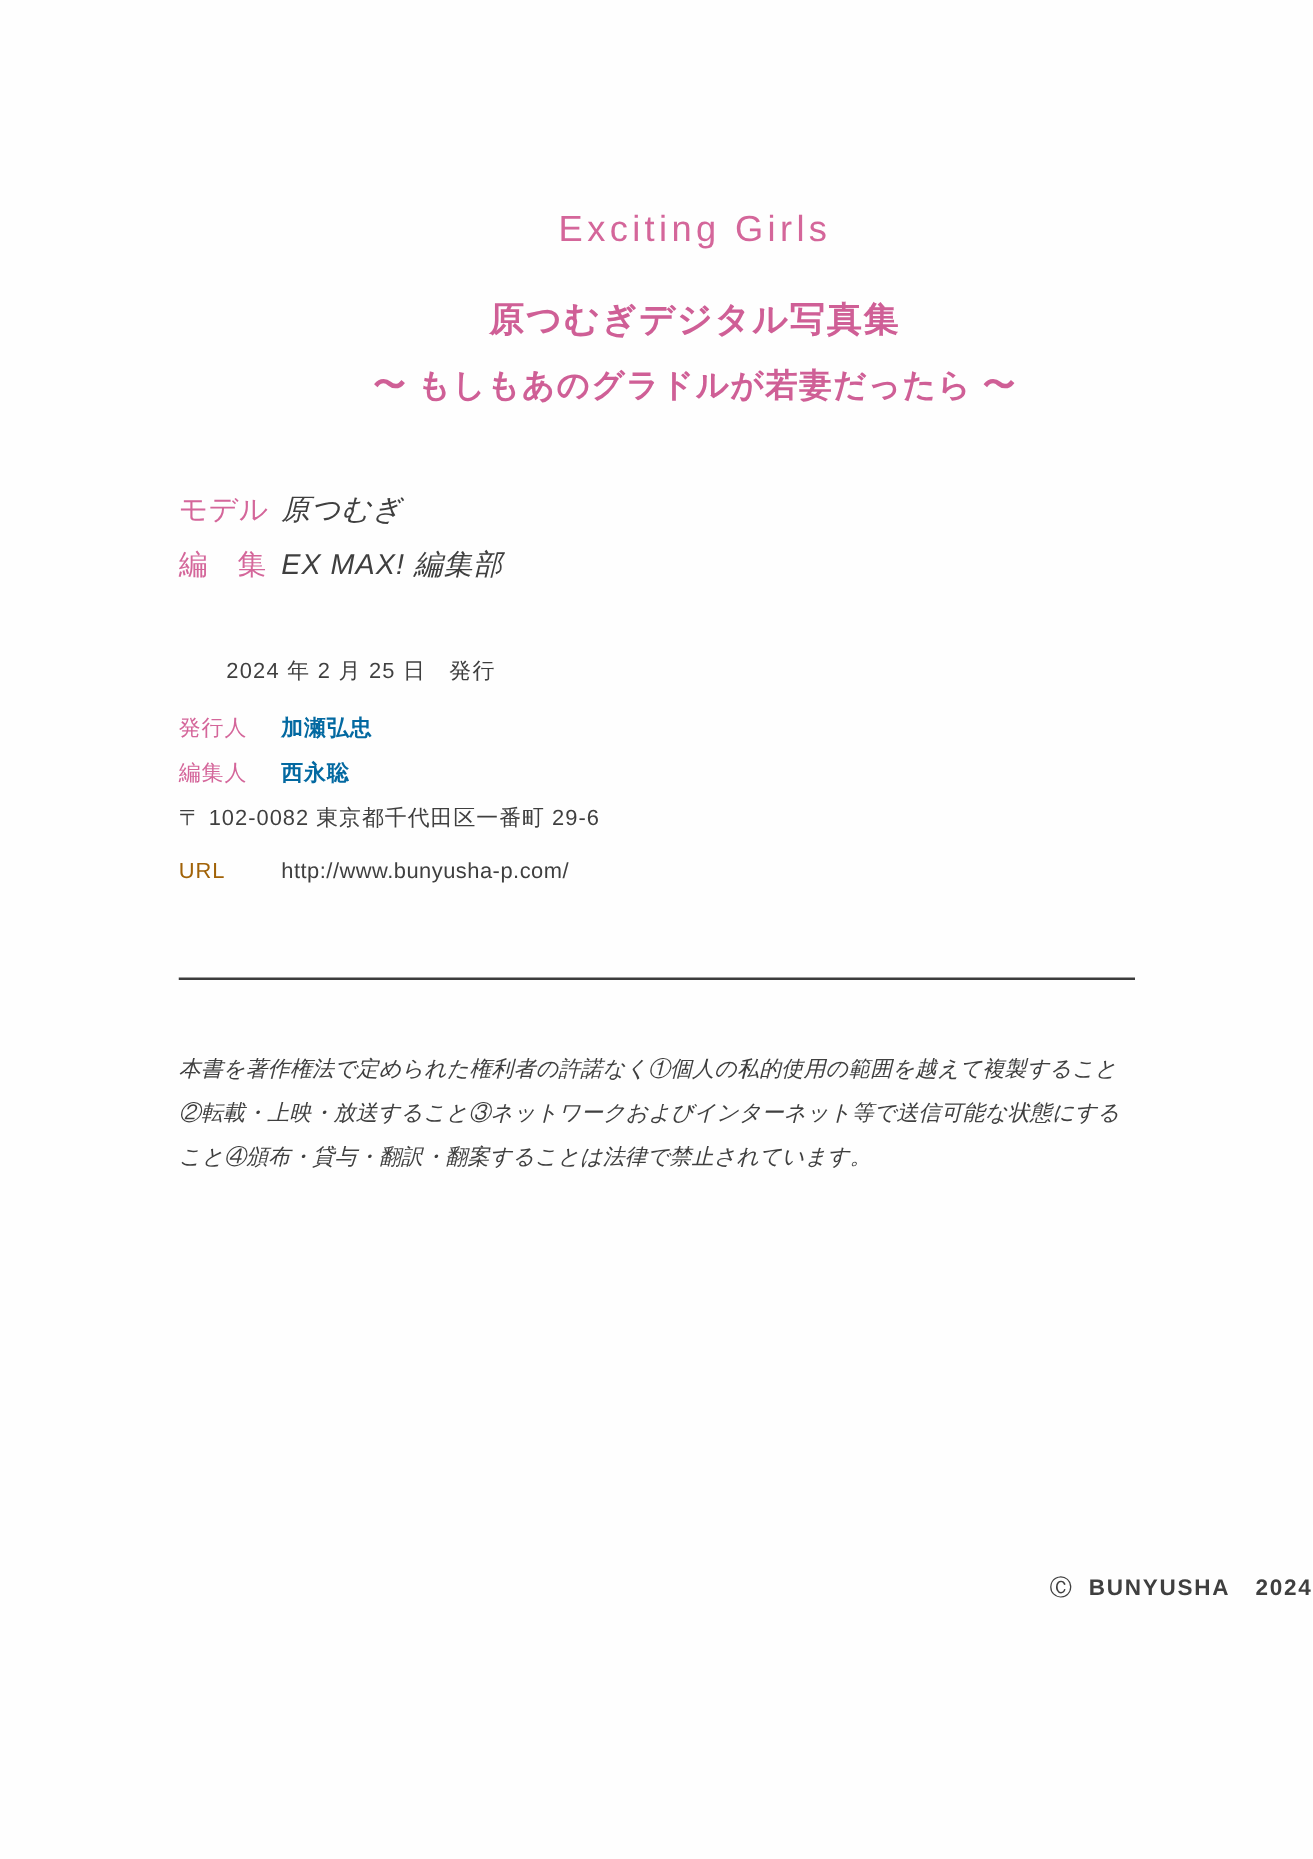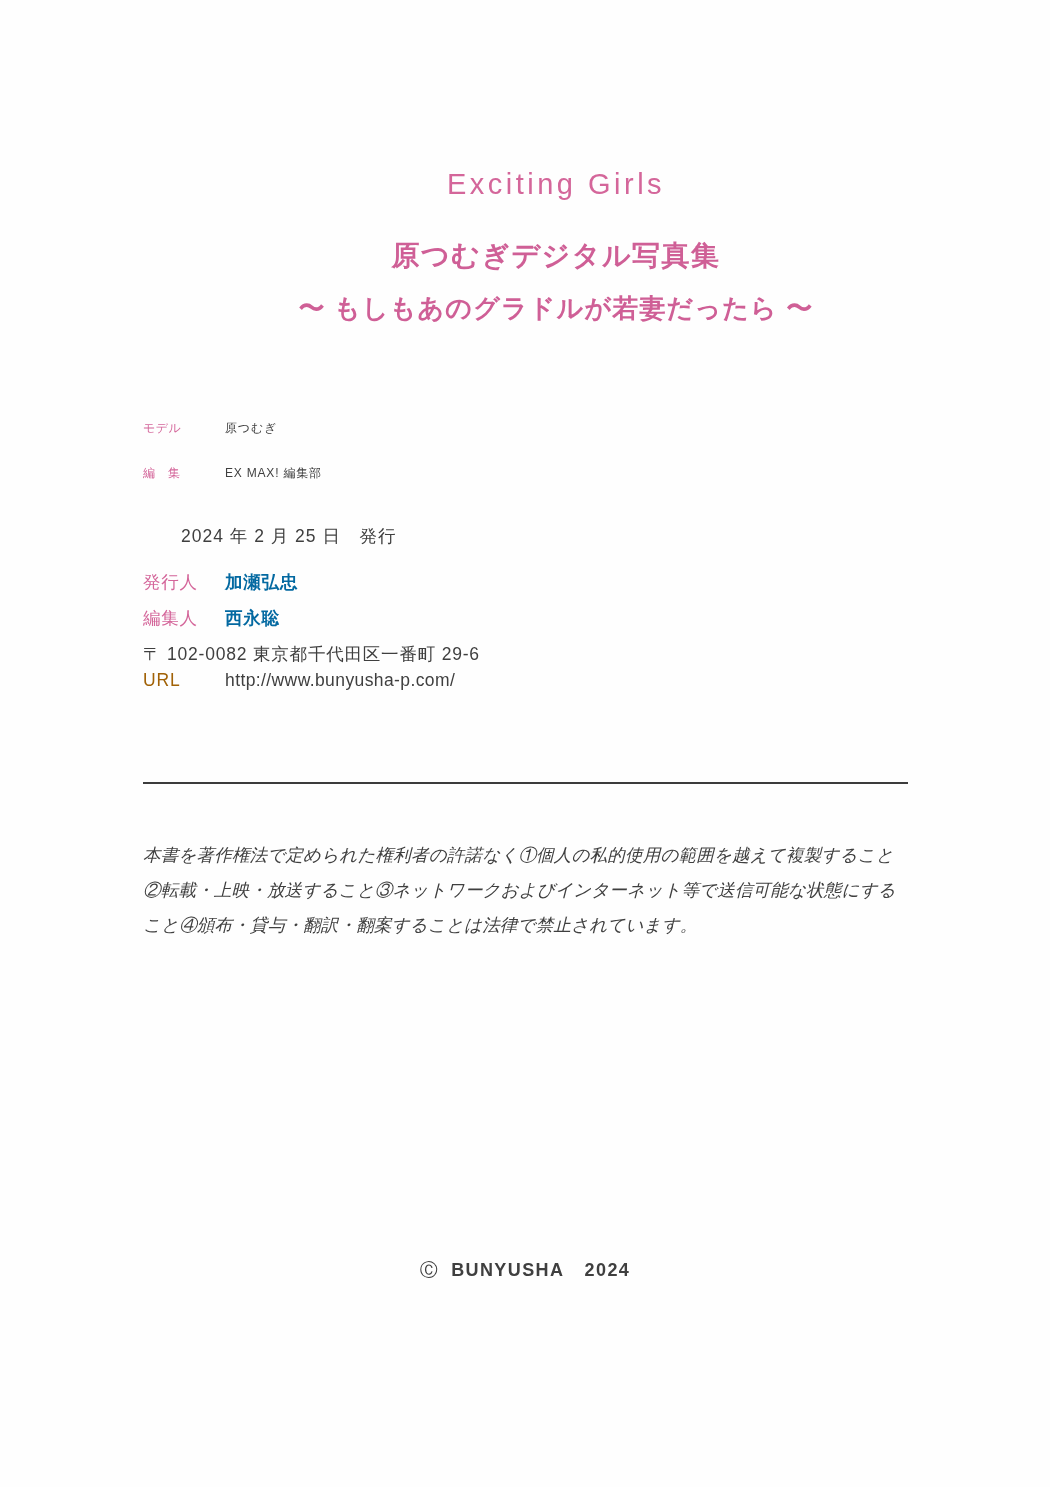--- a/index.html
+++ b/index.html
@@ -57,32 +57,32 @@
   .credits {
     position: absolute;
     top: 392px;
     left: 143px;
     width: 760px;
   }
   .cred-row {
     display: flex;
     align-items: baseline;
     margin-bottom: 13px;
-    font-size: 12px;
-    letter-spacing: 0.8px;
-    margin-top: 28px;
+    font-size: 23px;
+    letter-spacing: 0.8px;
   }
   .cred-label {
     color: #d4669a;
     width: 82px;
     flex: 0 0 82px;
     letter-spacing: 0.5px;
   }
   .cred-value {
     color: #3f3f3f;
+    font-style: italic;
   }
 
   
   .imprint {
     position: absolute;
     top: 524px;
     left: 143px;
     width: 780px;
   }
   .imp-row {
@@ -98,21 +98,21 @@
     flex: 0 0 82px;
   }
   .imp-value {
     color: #0369a1;
     font-weight: bold;
   }
   .imp-plain {
     color: #3f3f3f;
     font-size: 17.5px;
     letter-spacing: 0.8px;
-    margin-bottom: 4px;
+    margin-bottom: 20px;
   }
   .imp-date {
     color: #3f3f3f;
     font-size: 17.5px;
     letter-spacing: 1px;
     margin-bottom: 22px;
     margin-left: 38px;
   }
   .imp-url {
     display: flex;
@@ -153,21 +153,21 @@
     text-align: left;
     font-style: italic;
   }
 
   
   .copyright {
     position: absolute;
     top: 1258px;
     left: 0;
     width: 100%;
-    text-align: center;
+    text-align: right;
     font-size: 18px;
     color: #3f3f3f;
     letter-spacing: 1.2px;
   }
   .copyright .mark {
     margin-right: 6px;
   }
   .copyright .owner {
     font-weight: 700;
     letter-spacing: 1.4px;

